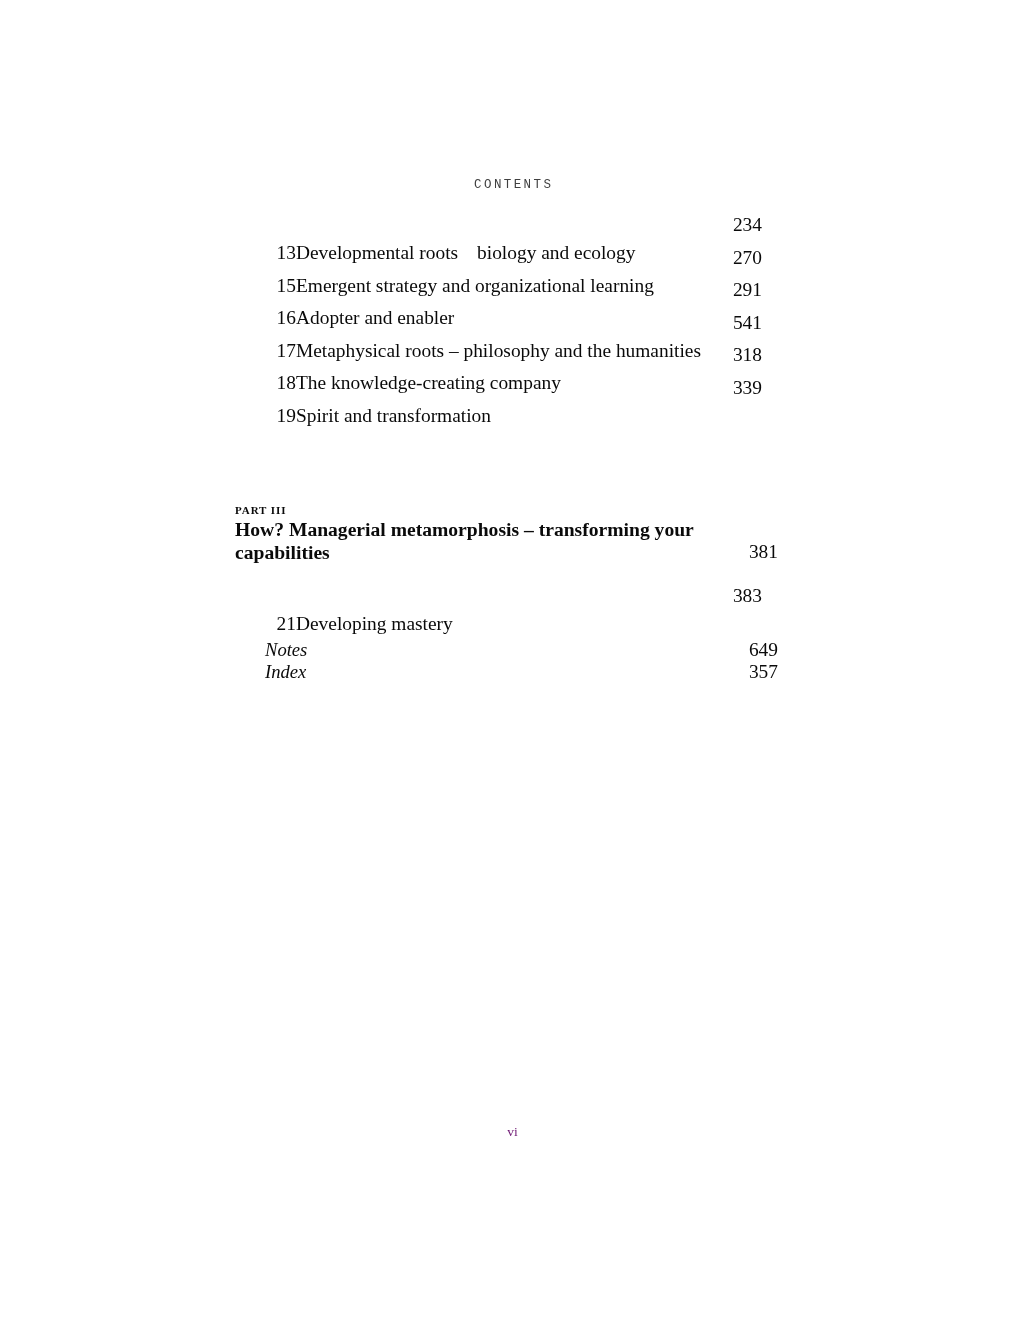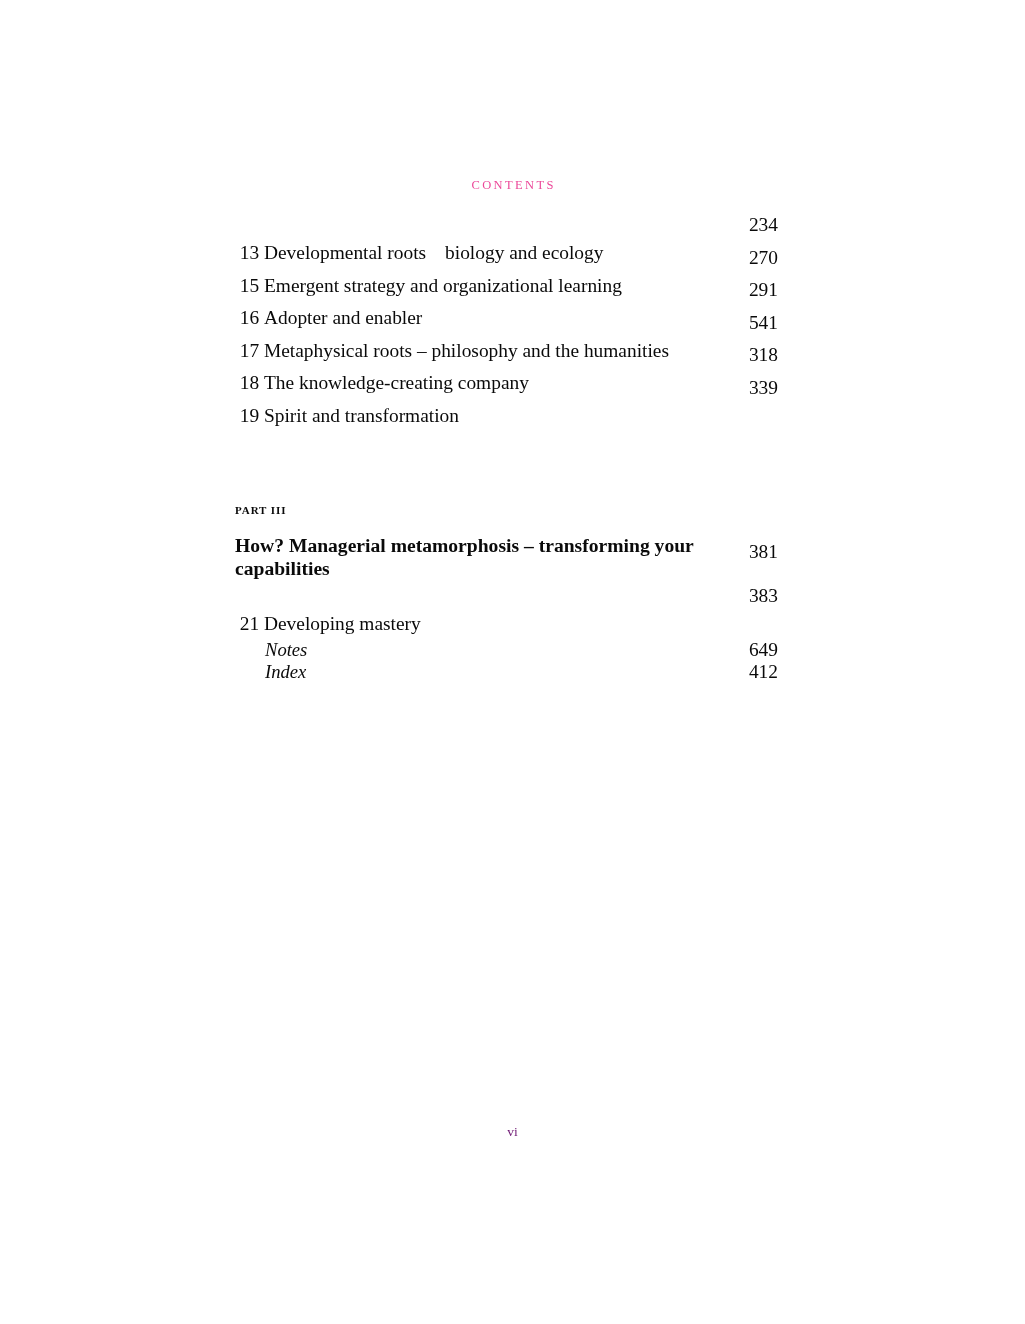--- a/index.html
+++ b/index.html
@@ -28,51 +28,52 @@
   
   .running-head {
     position: absolute;
     top: 178px;
     left: 0;
     width: 1025px;
     text-align: center;
     font-size: 12.5px;
     letter-spacing: 2.4px;
     text-indent: 2.4px;
-    color: #ec4899;
-    font-family: Liberation Serif, serif;
+    color: #404040;
+    font-family: Liberation Mono, monospace;
   }
 
   
   .toc {
     position: absolute;
     left: 235px;
     top: 214px;
     width: 543px;
   }
 
   .entry {
     position: relative;
     height: 32.55px;
     font-size: 19.4px;
     line-height: 22px;
     white-space: nowrap;
   }
   .entry .num {
     display: inline-block;
     width: 29px;
-    text-align: center;
+    text-align: right;
+    margin-left: 32px;
   }
   .entry .title {
     display: inline-block;
     margin-top: 28px;
   }
   .entry .pg {
     position: absolute;
-    right: 0;
+    right: 16px;
     top: 0;
     text-align: right;
     font-size: 19.4px;
   }
 
   
   .faded-dash {
     display: inline-block;
     width: 19px;
     color: transparent;
@@ -90,21 +91,21 @@
     font-weight: bold;
     letter-spacing: 0.9px;
     line-height: 17px;
     font-family: "Liberation Serif", "DejaVu Serif", serif;
   }
   .part-title {
     position: relative;
     font-size: 19.6px;
     font-weight: bold;
     line-height: 22.5px;
-    margin-top: 16px;
+    margin-top: 0;
     width: 500px;
   }
   .part-pg {
     position: absolute;
     left: 235px;
     top: 541px;
     width: 543px;
     text-align: right;
     font-size: 19.4px;
   }
@@ -211,19 +212,19 @@
     </div>
   </div>
 
   <div class="backmatter">
     <div class="bm-row">
       <span class="label">Notes</span>
       <span class="pg">649</span>
     </div>
     <div class="bm-row">
       <span class="label">Index</span>
-      <span class="pg">412</span>
+      <span class="pg">357</span>
     </div>
   </div>
 
   <div class="folio">vi</div>
 
 </div>
 
 </body></html>

